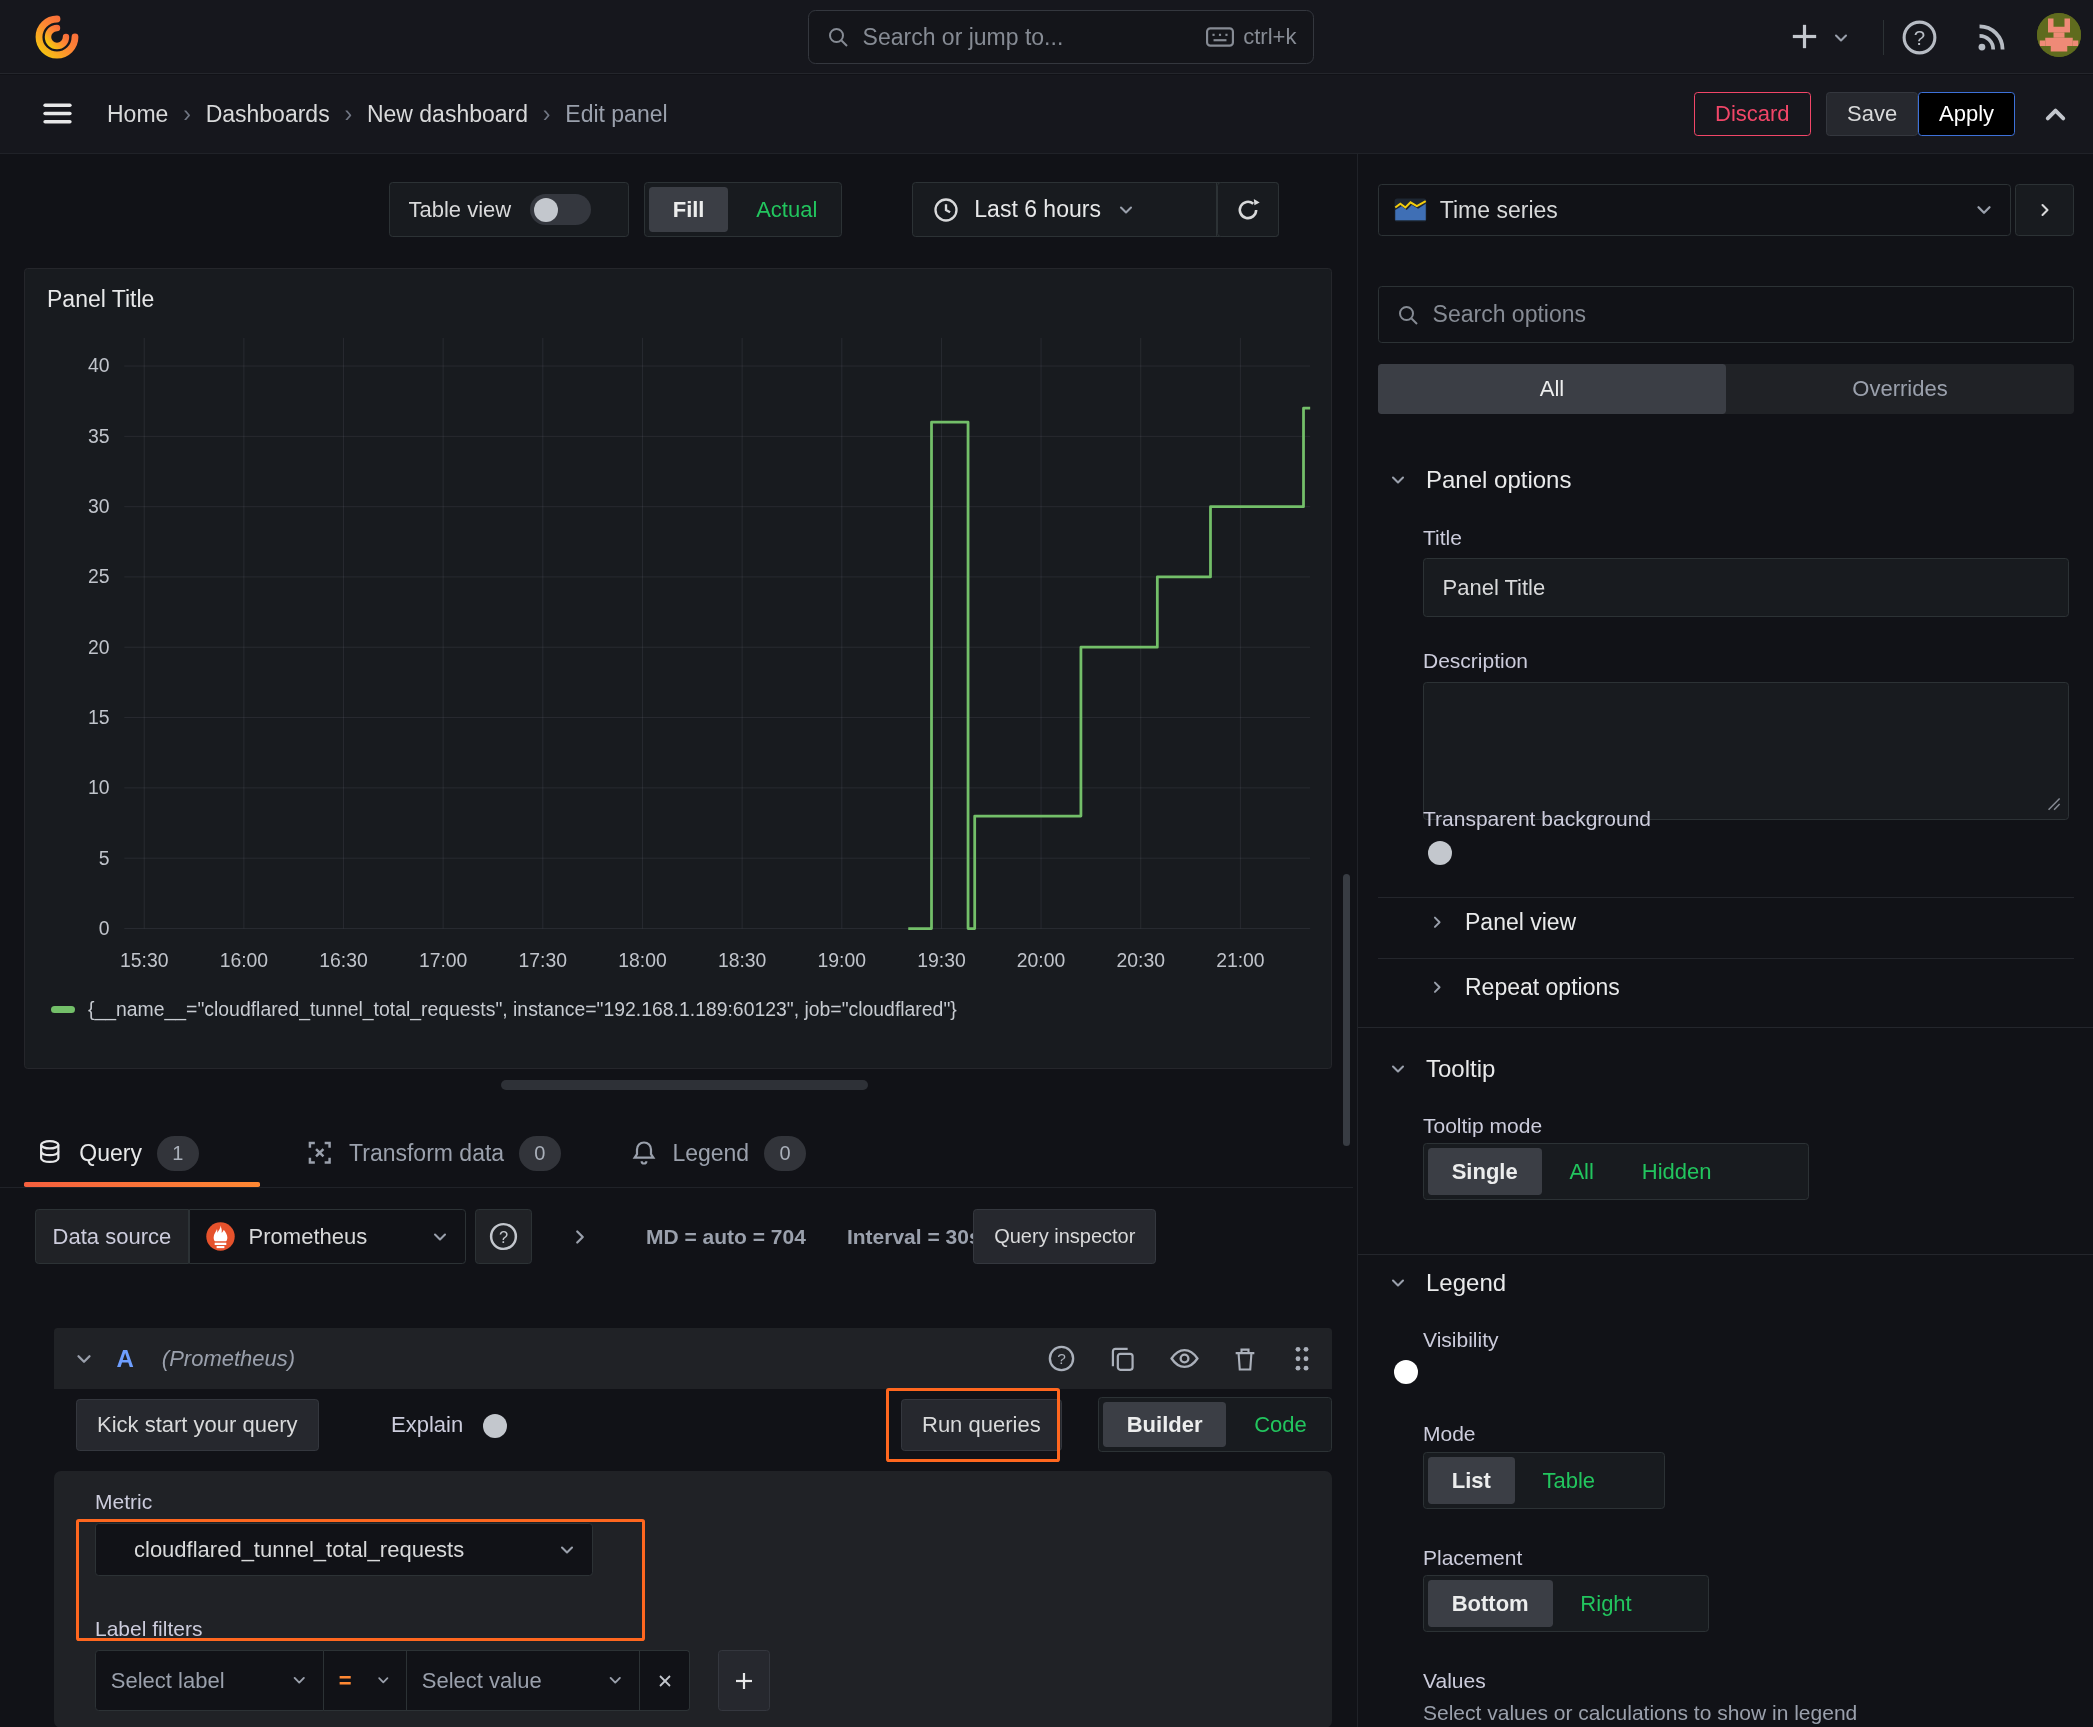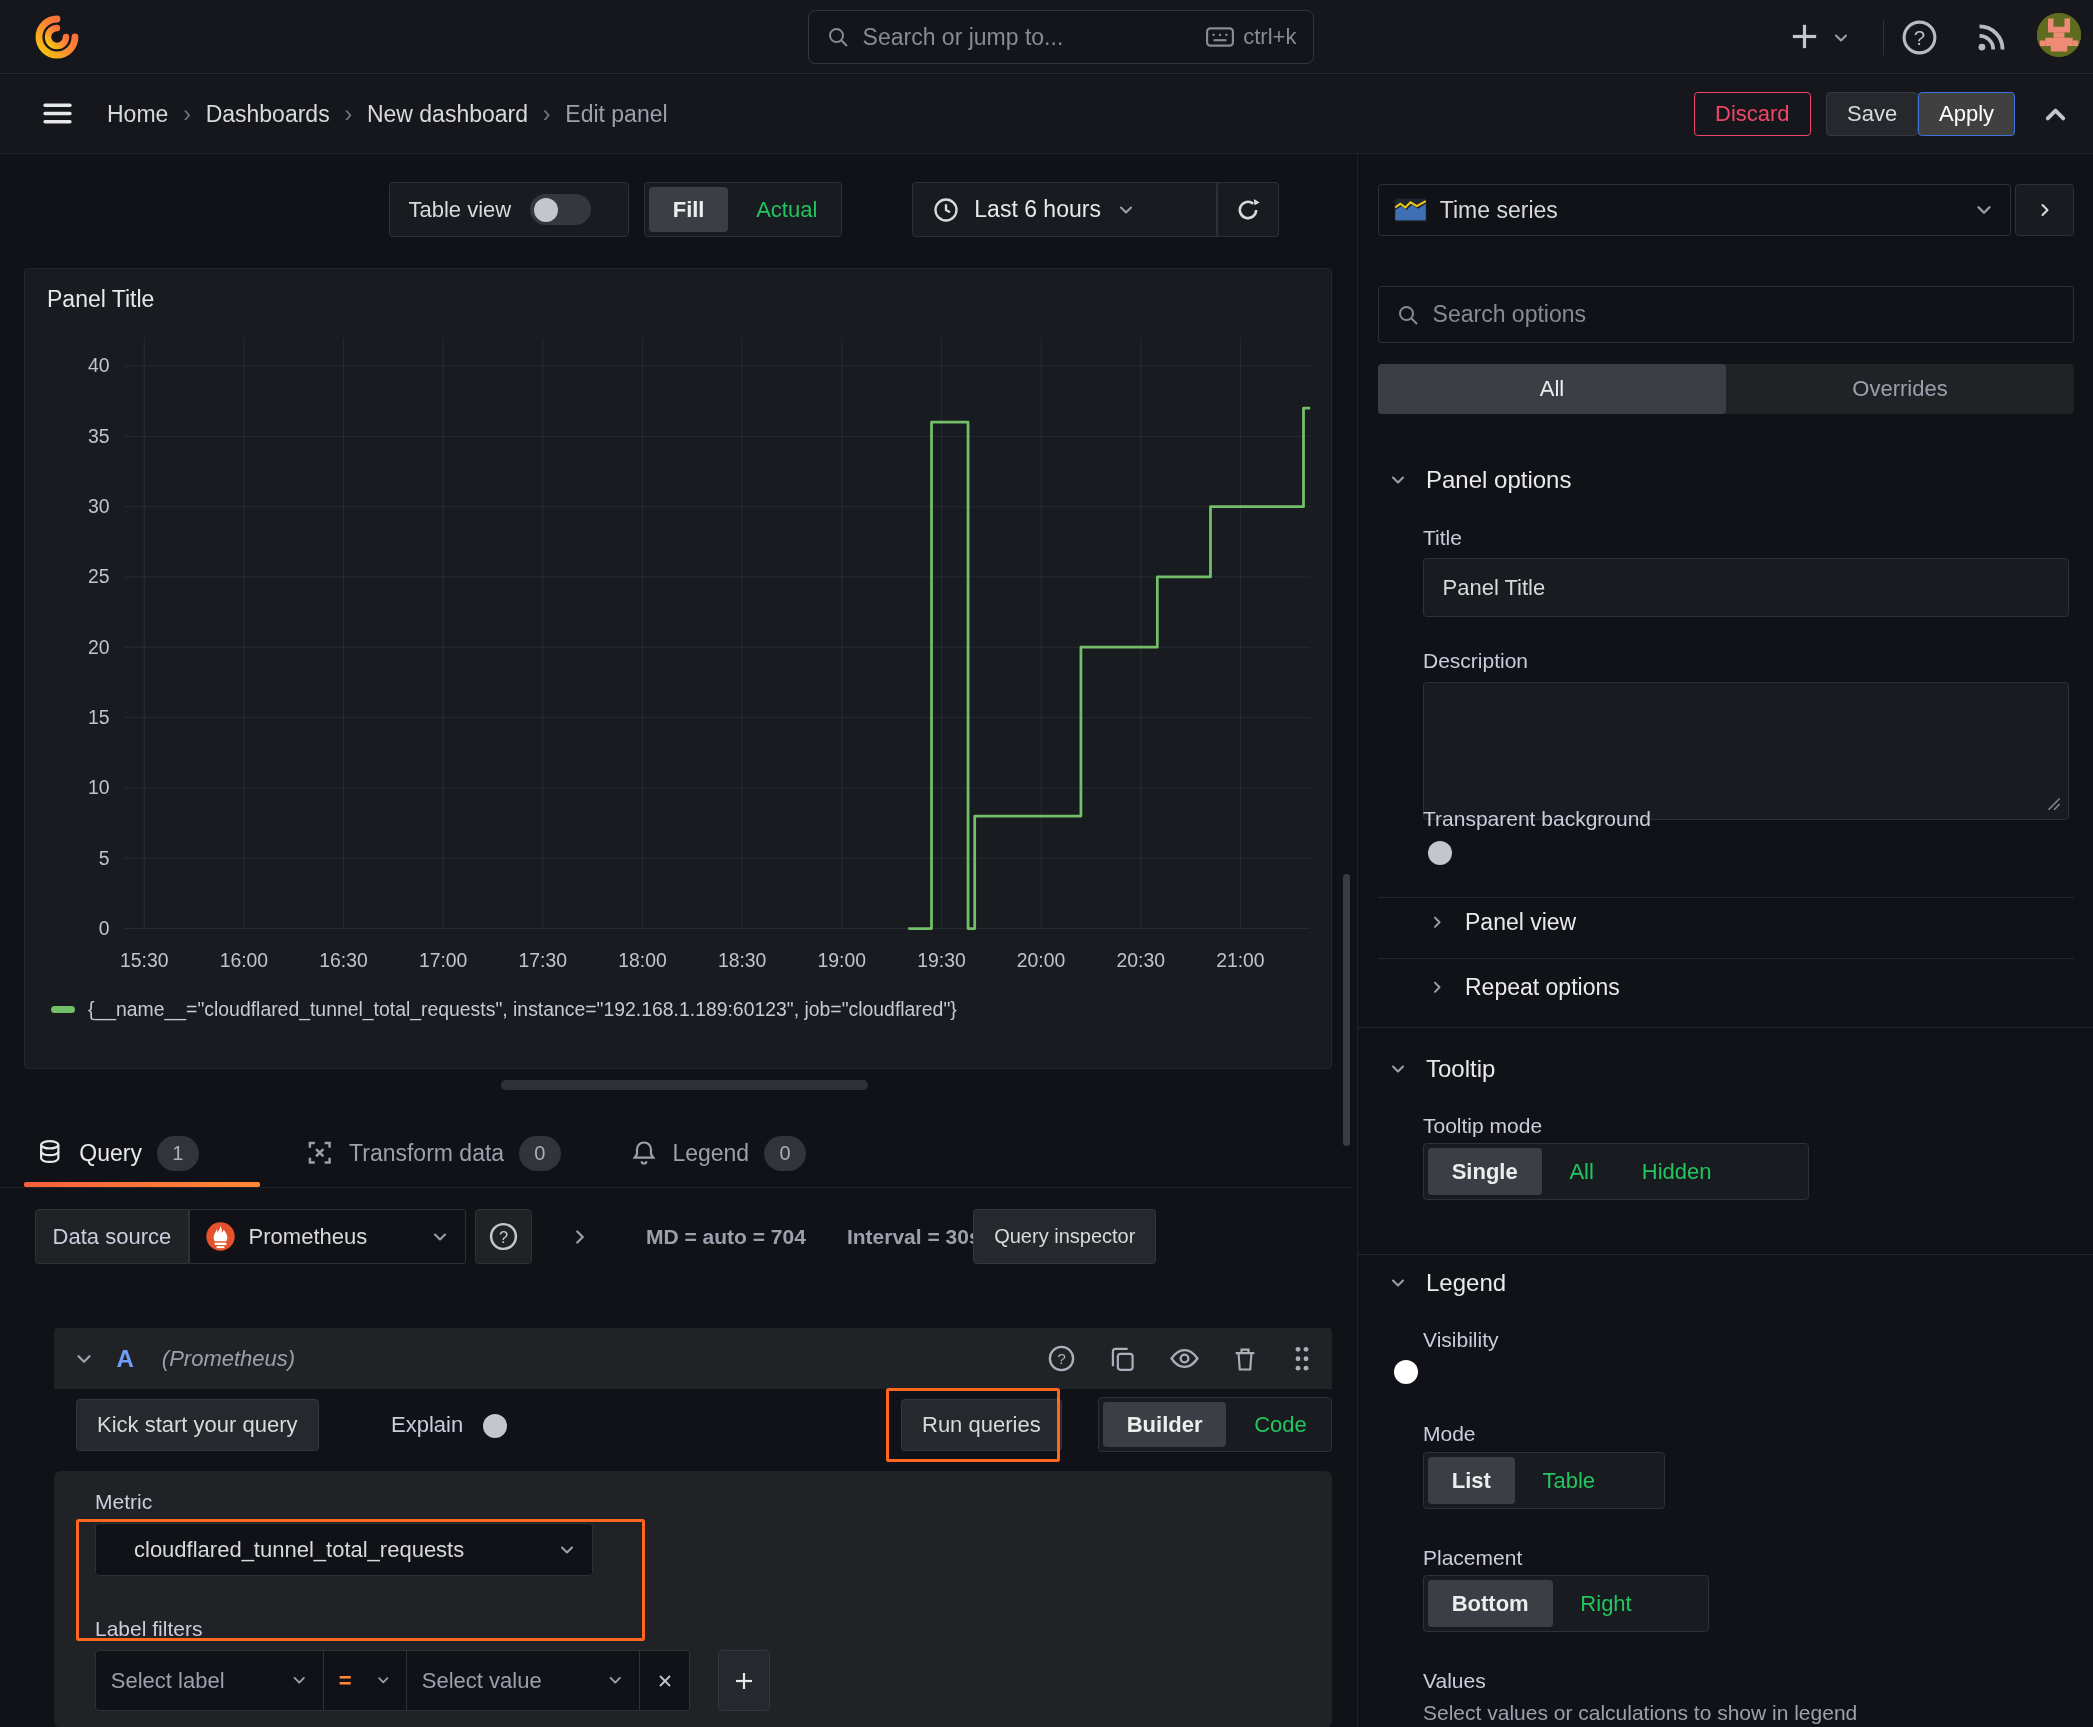--- a/index.html
+++ b/index.html
@@ -18,21 +18,21 @@
   .tb-divider { position:absolute; top:20px; width:0.9px; height:35px; background:#2c3235; }
   .avatar { position:absolute; width:44px; height:44px; border-radius:50%; overflow:hidden; background:#5f6b1e; }
 
   
   .navbar { position:absolute; left:0; top:75px; width:2093px; height:79px; background:#16171d; border-bottom:0.9px solid #202228;padding-left:41px; }
   .crumb { font-size:23px; color:#d8d9da; }
   .crumb.dim { color:#9aa0ac; }
   .crumb-sep { color:#707683; font-size:23px; padding:0 14.8px; }
   .btn { display:inline-flex; align-items:center; justify-content:center; height:44px; padding:0 20px; border-radius:3.7px; border:0.9px solid #34373e; background:#26282e; color:#d8d9da; font-size:22px; cursor:pointer; }
   .btn.danger { background:transparent; border:0.9px solid #f14668; color:#f14668; }
-  .btn.primary { background:#404040; border:0.9px solid #3d71d9; color:#ffffff; }
+  .btn.primary { background:#000000; border:0.9px solid #3d71d9; color:#ffffff; }
 
   
   .ctrl { background:#181b1f; border:0.9px solid #2c3235; border-radius:3.7px; height:55px; display:flex; align-items:center; }
   .toggle { width:61px; height:31px; border-radius:15.7px; background:#34373e; position:relative; flex:none; cursor:pointer; }
   .toggle .knob { position:absolute; left:4.6px; top:3.7px; width:24px; height:24px; border-radius:50%; background:#c3c7cd; }
   .toggle.on { background:#3d71d9; }
   .toggle.on .knob { left:auto; right:4.6px; background:#fff; }
   .seg { display:flex; align-items:stretch; background:#181b1f; border:0.9px solid #2c3235; border-radius:3.7px; }
   .seg .opt { display:flex; align-items:center; padding:0 24px; color:#22c55e; font-size:22px; cursor:pointer; }
   .seg .opt.sel { background:#3b3e45; color:#eceded; border-radius:3.7px; margin:3.7px;font-weight:bold; }

